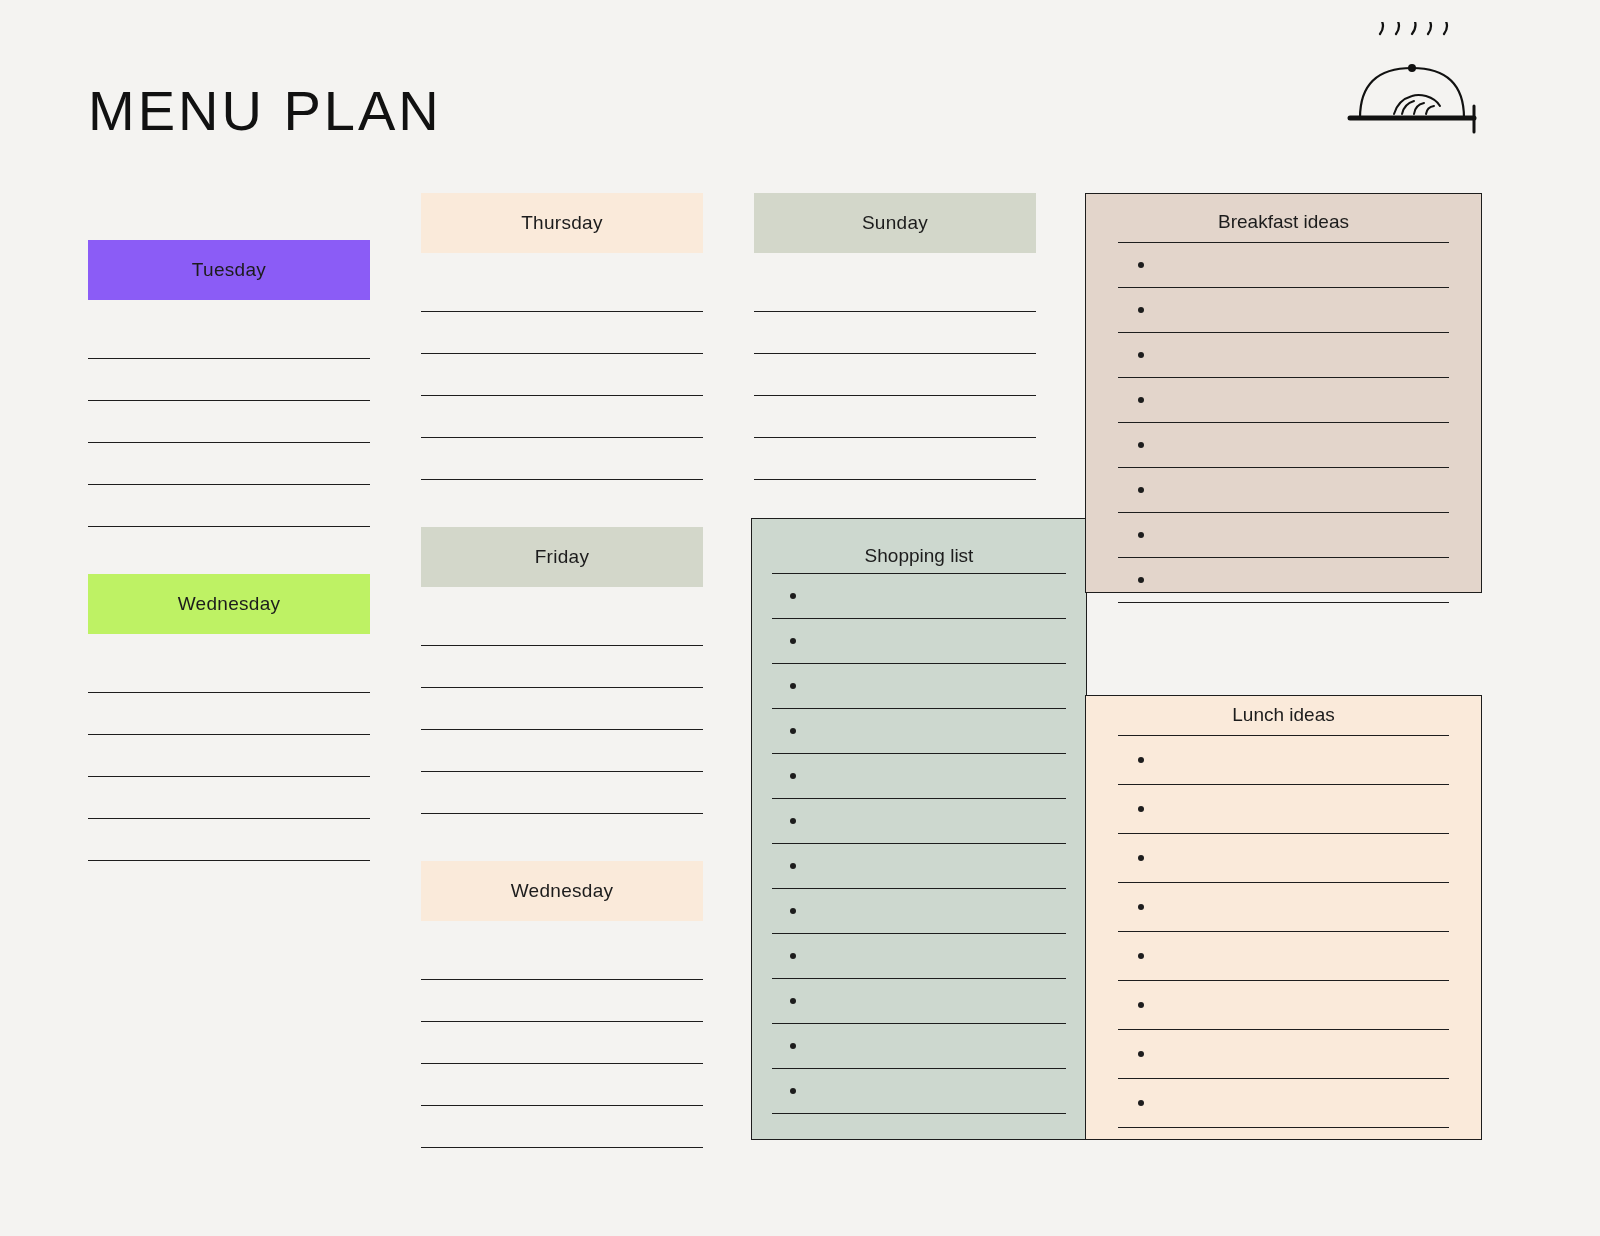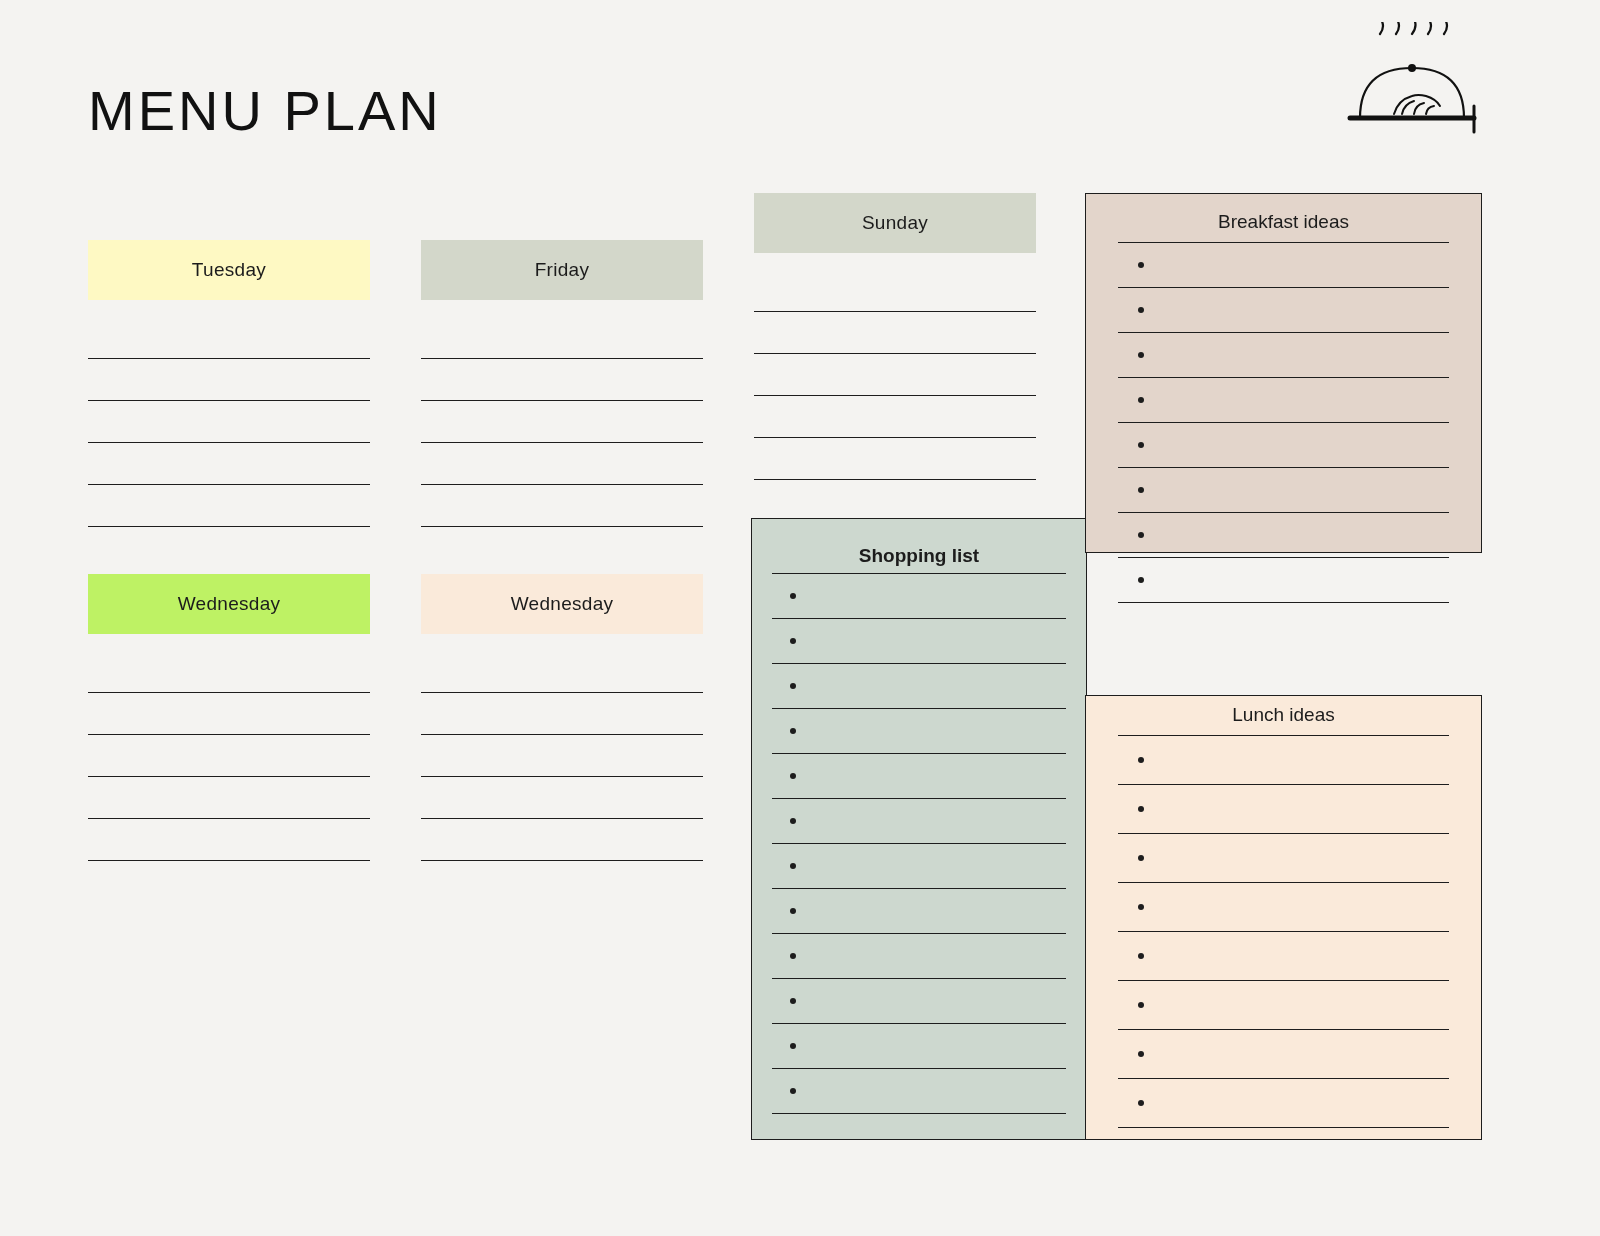--- a/index.html
+++ b/index.html
@@ -97,33 +97,32 @@
     background: #1d1d1d;
   }
 
   
   #shopping-panel {
     left: 751px;
     top: 518px;
     width: 336px;
     height: 622px;
     background: #cdd8cf;
-    font-weight: bold;
   }
   #shopping-panel .panel-title { padding-top: 26px; padding-bottom: 6px; }
   #shopping-panel .panel-lines { padding: 0 20px; }
   #shopping-panel .bullet-line { height: 44px; }
   #shopping-panel .bullet-line::before { left: 18px; }
 
   
   #breakfast-panel {
     left: 1085px;
     top: 193px;
     width: 397px;
-    height: 360px;
+    height: 400px;
     background: #e3d5cb;
   }
   #breakfast-panel .panel-lines { padding: 0 32px; }
   #breakfast-panel .bullet-line { height: 44px; }
   #breakfast-panel .bullet-line::before { left: 20px; }
 
   
   #lunch-panel {
     left: 1085px;
     top: 695px;
@@ -160,21 +159,21 @@
     <path d="M132 84 v26" stroke-width="3"></path>
     <path d="M52 92 q4 -14 18 -18 q6 -2 14 0 q10 3 14 10" stroke-width="2"></path>
     <path d="M60 92 q2 -10 12 -13" stroke-width="2"></path>
     <path d="M72 92 q1 -9 10 -11" stroke-width="2"></path>
     <path d="M84 92 q1 -7 8 -8" stroke-width="2"></path>
   </svg>
 </div>
 
 <div class="day-col col-1">
   <div class="day-block gap-block">
-    <div class="day-header" style="background:#fef9c3">Tuesday</div>
+    <div class="day-header" style="background:#8b5cf6">Tuesday</div>
     <div class="day-lines">
       <div class="write-line"></div>
       <div class="write-line"></div>
       <div class="write-line"></div>
       <div class="write-line"></div>
       <div class="write-line"></div>
     </div>
   </div>
   <div class="day-block gap-block">
     <div class="day-header" style="background:#bef264">Wednesday</div>
@@ -182,20 +181,30 @@
       <div class="write-line"></div>
       <div class="write-line"></div>
       <div class="write-line"></div>
       <div class="write-line"></div>
       <div class="write-line"></div>
     </div>
   </div>
 </div>
 
 <div class="day-col col-2">
+  <div class="day-block">
+    <div class="day-header" style="background:#faeada">Thursday</div>
+    <div class="day-lines">
+      <div class="write-line"></div>
+      <div class="write-line"></div>
+      <div class="write-line"></div>
+      <div class="write-line"></div>
+      <div class="write-line"></div>
+    </div>
+  </div>
   <div class="day-block gap-block">
     <div class="day-header" style="background:#d3d7ca">Friday</div>
     <div class="day-lines">
       <div class="write-line"></div>
       <div class="write-line"></div>
       <div class="write-line"></div>
       <div class="write-line"></div>
       <div class="write-line"></div>
     </div>
   </div>

